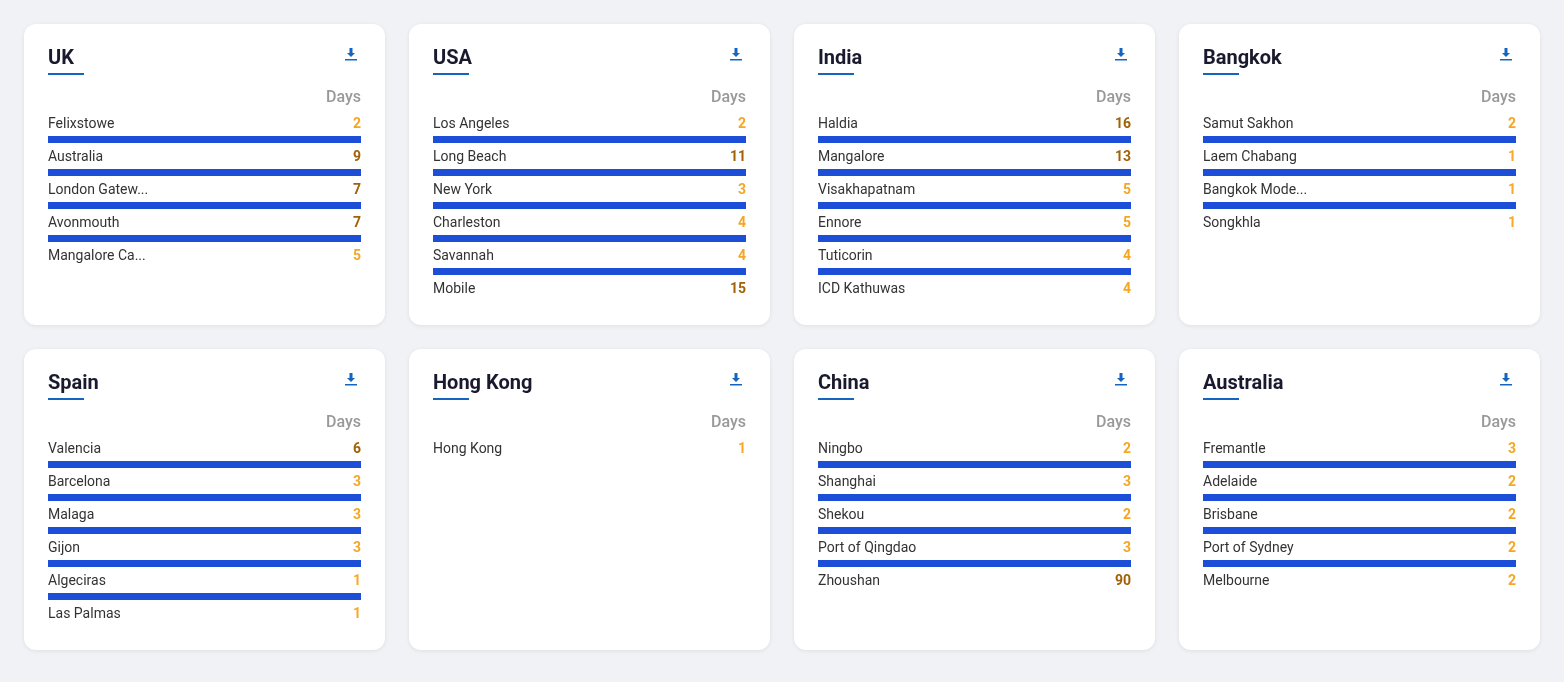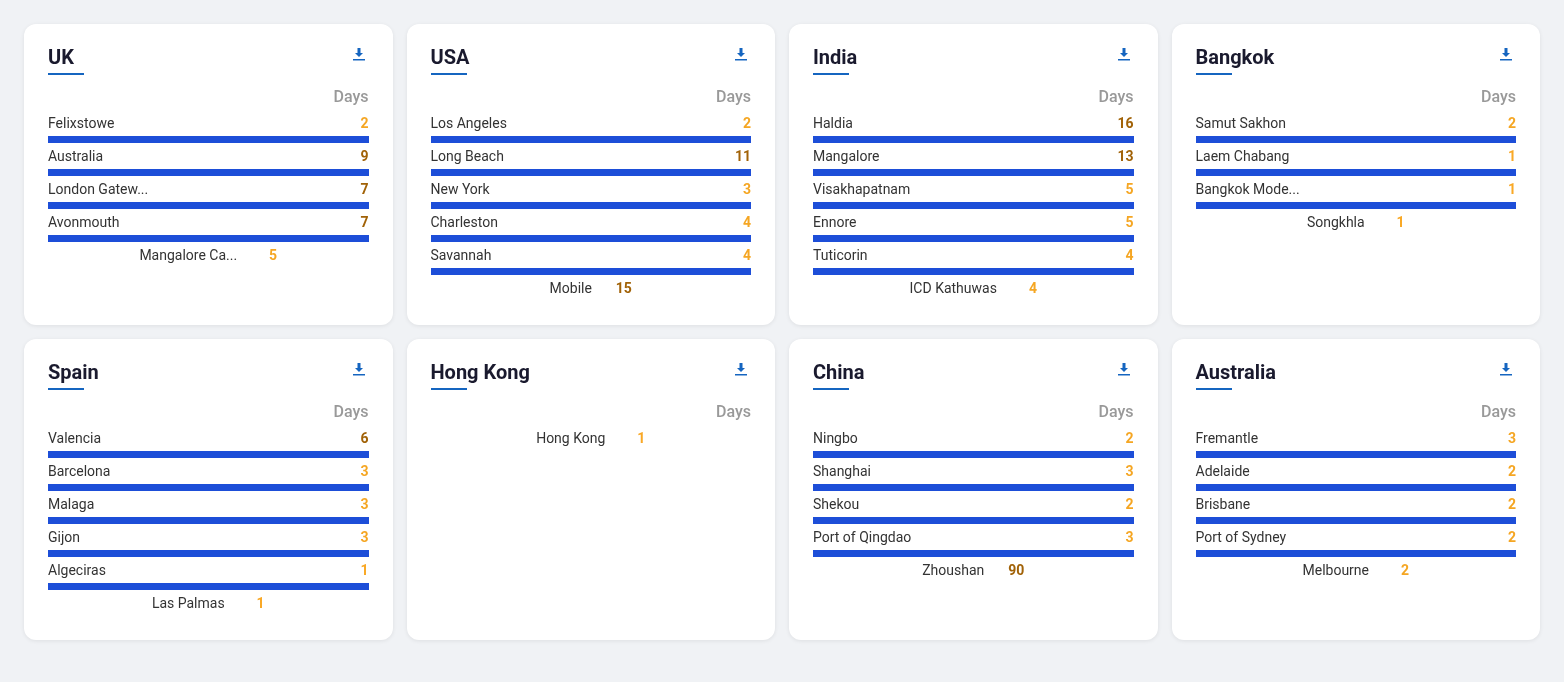--- a/index.html
+++ b/index.html
@@ -4,21 +4,21 @@
   <style>
     * { box-sizing: border-box; margin: 0; padding: 0; }
     body {
       background: #f0f2f5;
       font-family: -apple-system, BlinkMacSystemFont, 'Segoe UI', Roboto, sans-serif;
       padding: 24px;
     }
     .grid {
       display: grid;
       grid-template-columns: repeat(4, 1fr);
-      gap: 14px;
+      gap: 24px;
     }
     .card {
       background: #ffffff;
       border-radius: 12px;
       padding: 20px 24px 24px;
       box-shadow: 0 1px 4px rgba(0,0,0,0.08);
     }
     .card-header {
       display: flex;
       justify-content: space-between;
@@ -55,21 +55,20 @@
     }
     .port-row {
       display: flex;
       justify-content: space-between;
       align-items: center;
       padding: 5px 0;
       border-bottom: 7px solid #1d4ed8;
     }
     .port-row:last-child {
       border-bottom: none;
-      justify-content: center;
     }
     .port-name {
       font-size: 14px;
       color: #333;
       font-weight: 400;
     }
     .port-days {
       font-size: 14px;
       font-weight: 700;
       min-width: 40px;

